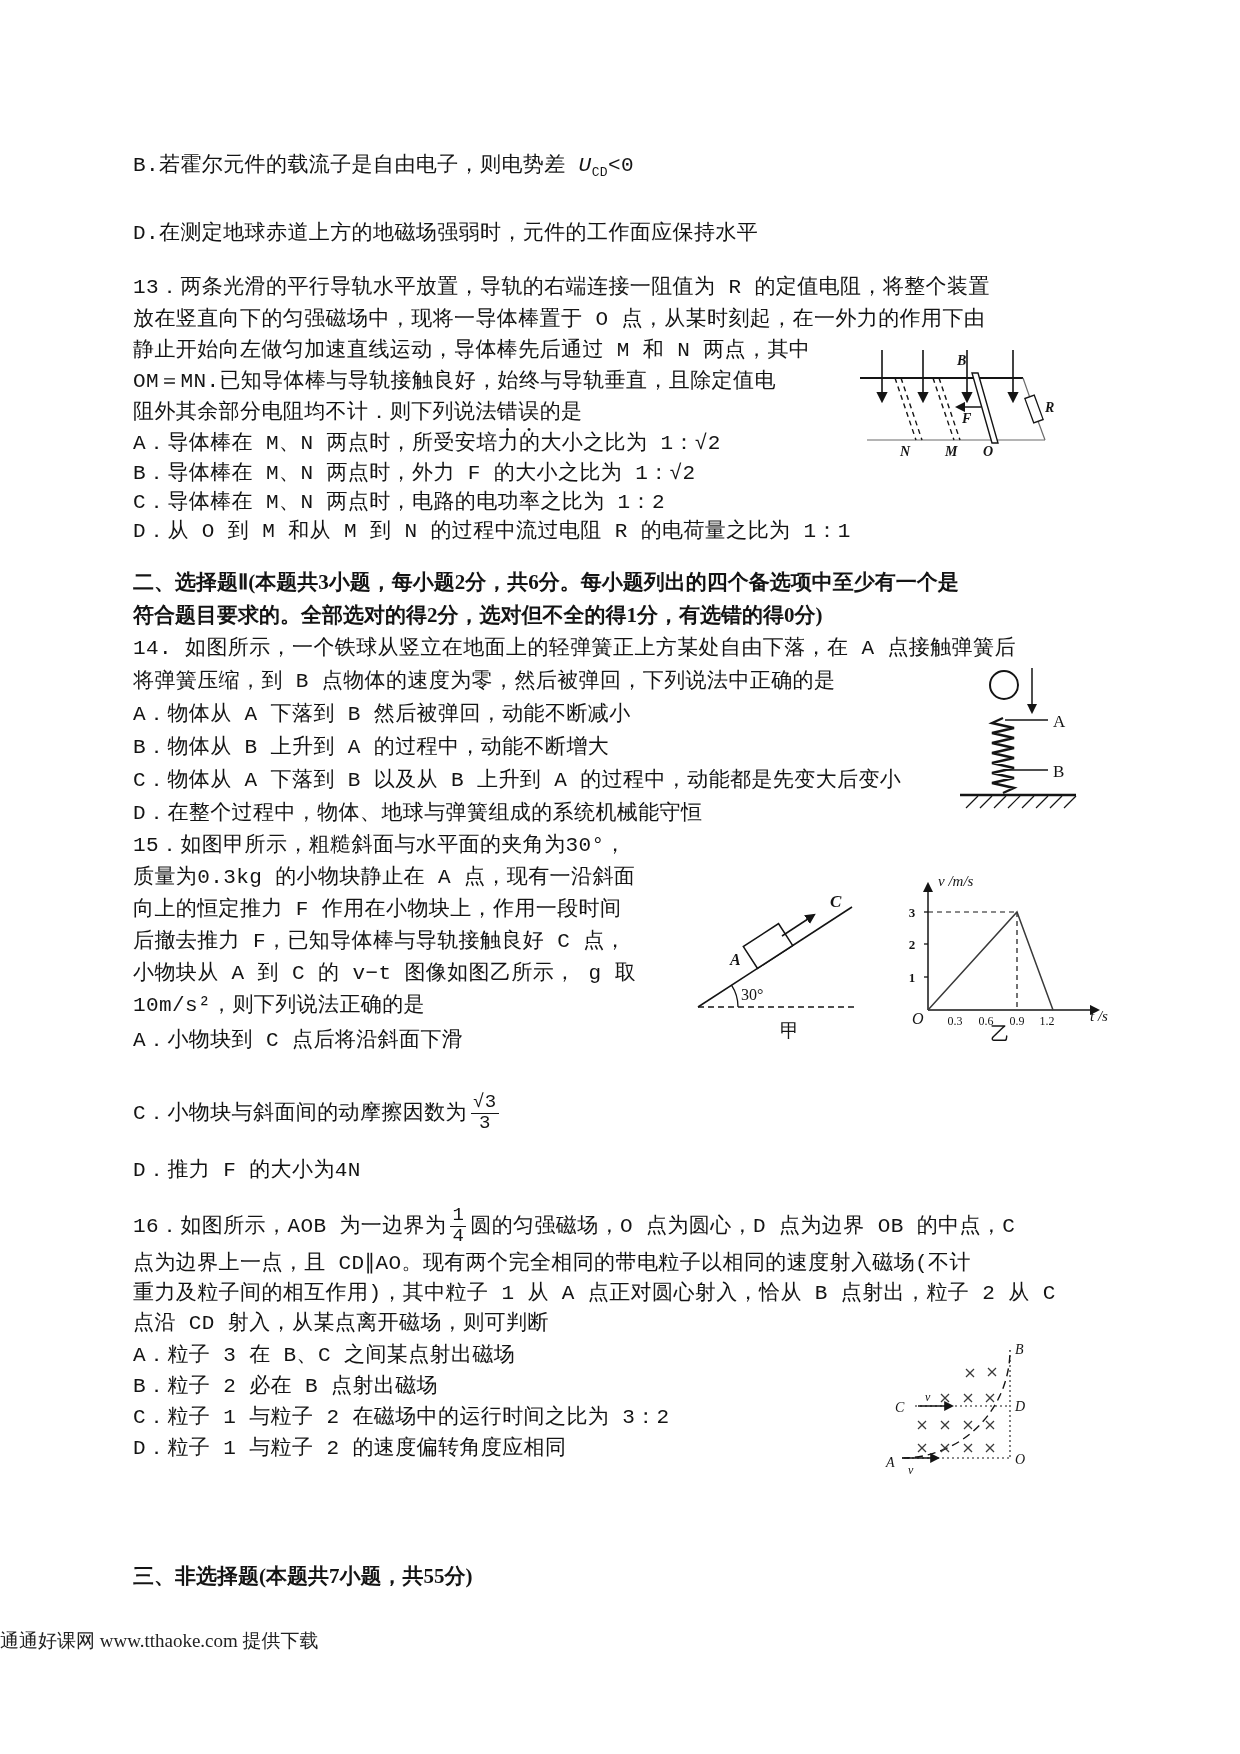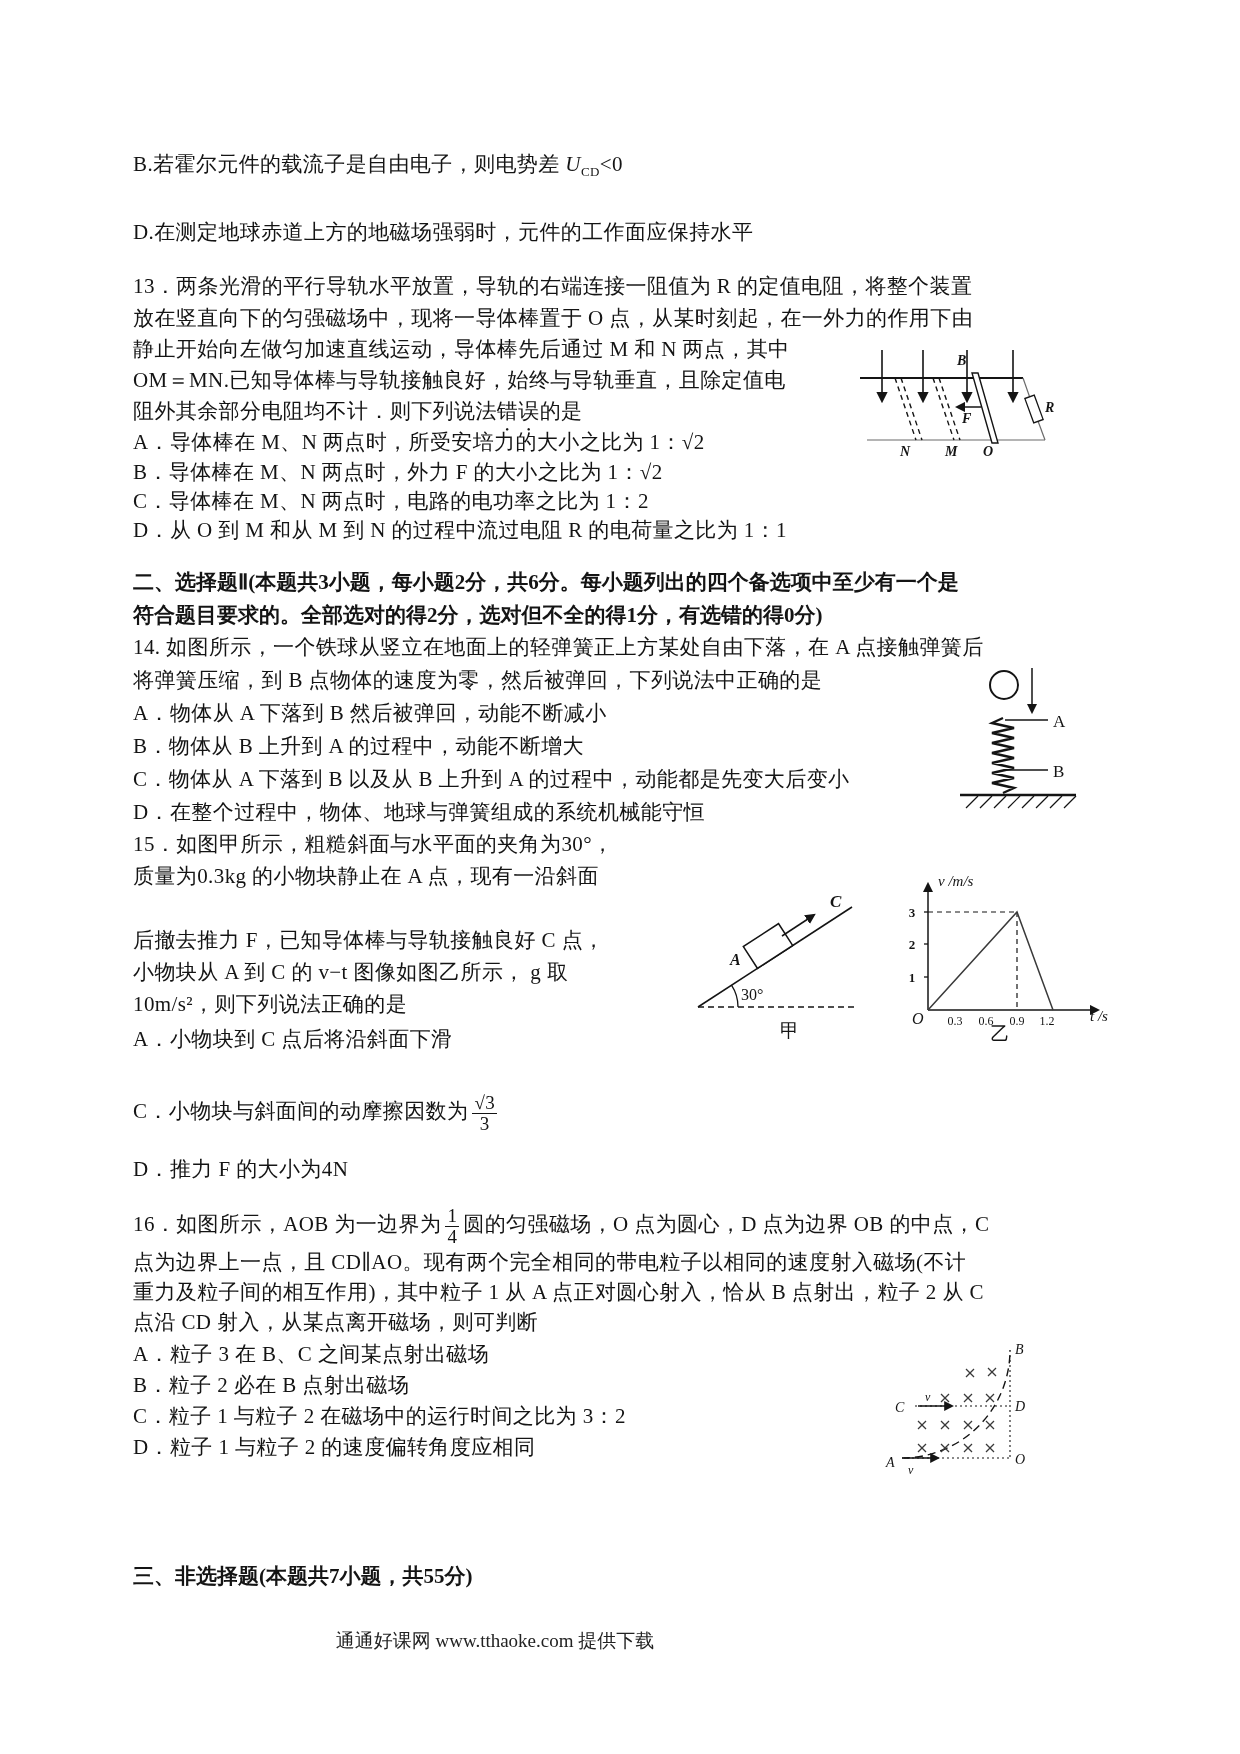--- a/index.html
+++ b/index.html
@@ -1,31 +1,31 @@
 <!DOCTYPE html>
 <html><head>
 <meta charset="utf-8">
 <style>
   html,body{margin:0;padding:0;background:#fff;}
   .page{position:relative;width:1240px;height:1754px;background:#ffffff;
         font-family:"Liberation Serif","DejaVu Serif",serif;color:#141414;overflow:hidden;}
-  .ln{position:absolute;left:133px;font-size:21px;white-space:pre;letter-spacing:.4px;}
+  .ln{position:absolute;left:133px;font-size:21px;white-space:pre;letter-spacing:.4px;font-family:Liberation Mono, monospace;}
   .bold{font-family:Liberation Serif, serif;font-weight:700;letter-spacing:0;}
   sub{font-size:13px;}
   .var{font-style:italic;}
   .em-dots{text-emphasis:filled dot;-webkit-text-emphasis:filled dot;
            text-emphasis-position:under left;-webkit-text-emphasis-position:under;}
   .frac{display:inline-block;vertical-align:middle;text-align:center;
         font-size:19px;line-height:1.05;margin:0 4px;}
   .frac .num{display:block;border-bottom:1.5px solid #141414;padding:0 2px;}
   .frac .den{display:block;}
   .fig{position:absolute;}
   svg text{font-family:"Liberation Serif","DejaVu Serif",serif;fill:#141414;}
   .it{font-style:italic;}
-  .footer{position:absolute;left:0;width:990px;text-align:center;font-size:19px;color:#222;}
+  .footer{position:absolute;left:0;width:990px;text-align:left;font-size:19px;color:#222;}
 </style>
 </head>
 <body>
 
 <div class="page">
 
   <div class="ln" style="top:150px"><span>B.若霍尔元件的载流子是自由电子，则电势差 </span><span class="var">U</span><sub>CD</sub><span>&lt;0</span></div>
   <div class="ln" style="top:218px">D.在测定地球赤道上方的地磁场强弱时，元件的工作面应保持水平</div>
 
   <div class="ln" style="top:272px">13．两条光滑的平行导轨水平放置，导轨的右端连接一阻值为 R 的定值电阻，将整个装置</div>
@@ -105,20 +105,21 @@
         <line x1="64" y1="148" x2="76" y2="136"></line>
           <line x1="78" y1="148" x2="90" y2="136"></line>
         <line x1="92" y1="148" x2="104" y2="136"></line>
           <line x1="106" y1="148" x2="118" y2="136"></line>
       </g>
     </svg>
   </div>
 
   <div class="ln" style="top:830px">15．如图甲所示，粗糙斜面与水平面的夹角为30°，</div>
   <div class="ln" style="top:862px">质量为0.3kg 的小物块静止在 A 点，现有一沿斜面</div>
+  <div class="ln" style="top:894px">向上的恒定推力 F 作用在小物块上，作用一段时间</div>
   <div class="ln" style="top:926px">后撤去推力 F，已知导体棒与导轨接触良好 C 点，</div>
   <div class="ln" style="top:958px">小物块从 A 到 C 的 v−t 图像如图乙所示， g 取</div>
   <div class="ln" style="top:990px">10m/s²，则下列说法正确的是</div>
   <div class="ln" style="top:1025px">A．小物块到 C 点后将沿斜面下滑</div>
   <div class="ln" style="top:1093px"><span>C．小物块与斜面间的动摩擦因数为</span><span class="frac"><span class="num">√3</span><span class="den">3</span></span></div>
   <div class="ln" style="top:1155px">D．推力 F 的大小为4N</div>
 
   <div class="fig" style="left:688px;top:893px">
     <svg width="185" height="155" viewBox="0 0 185 155">
       <defs>

